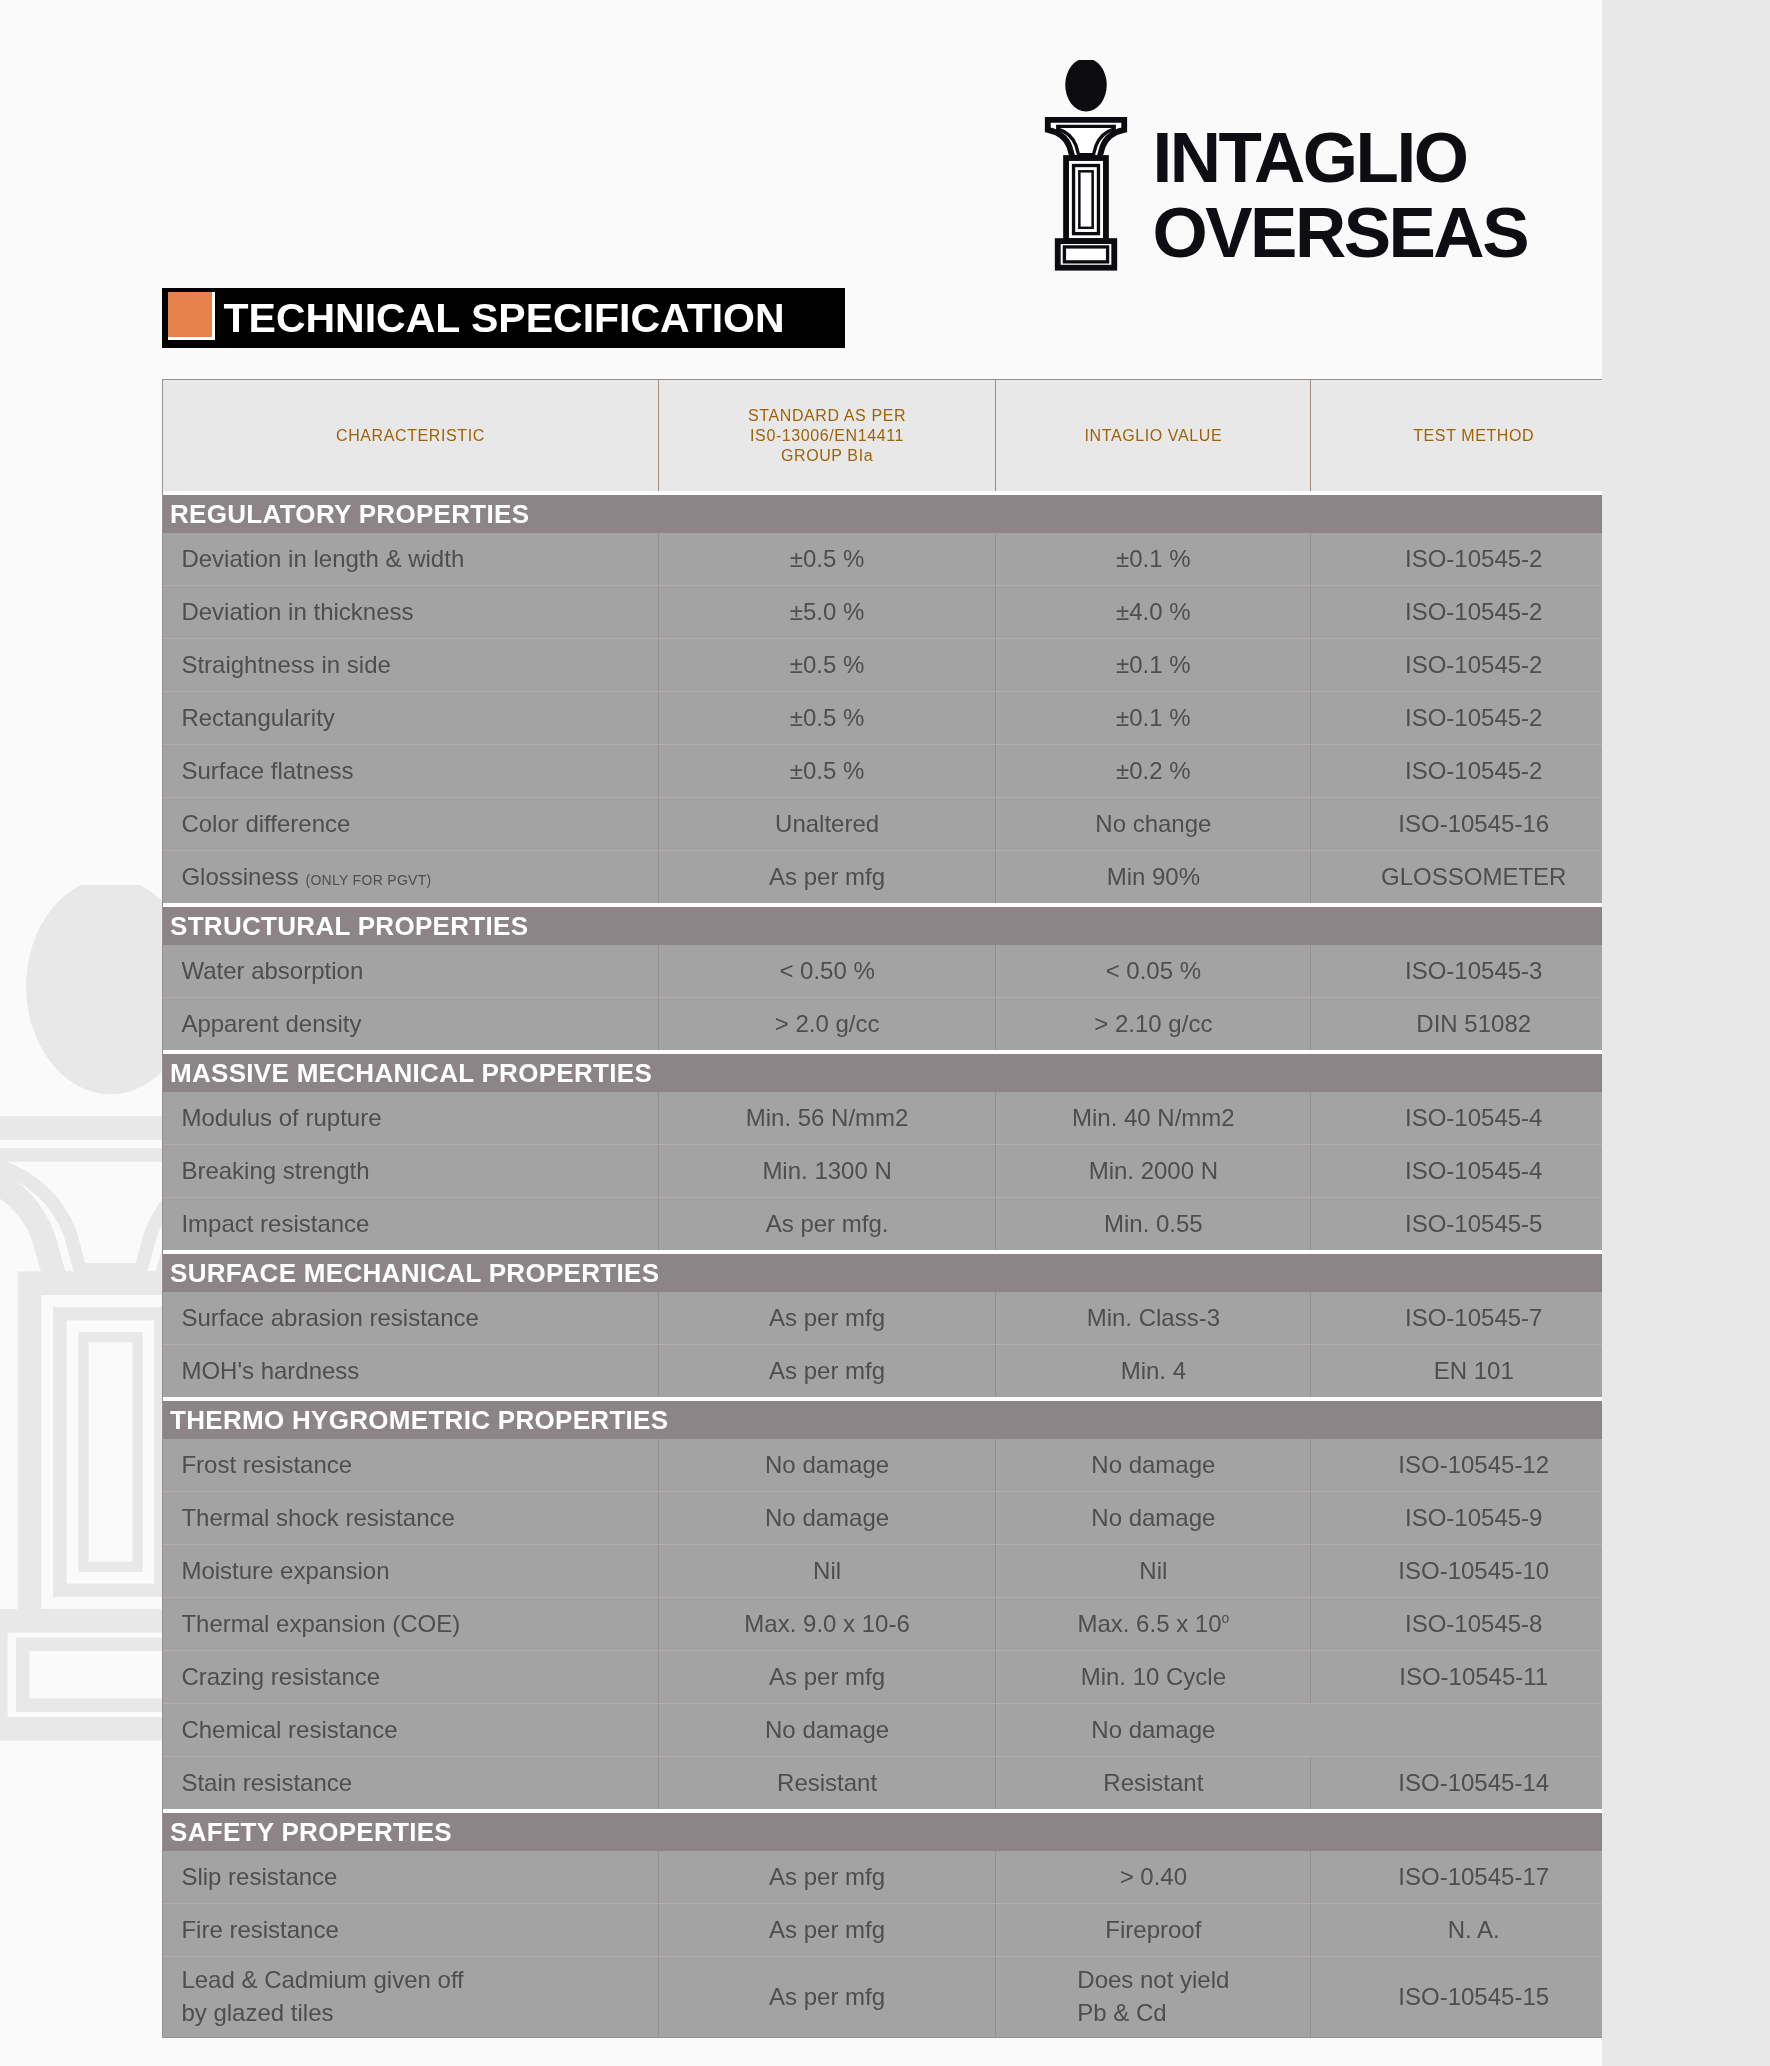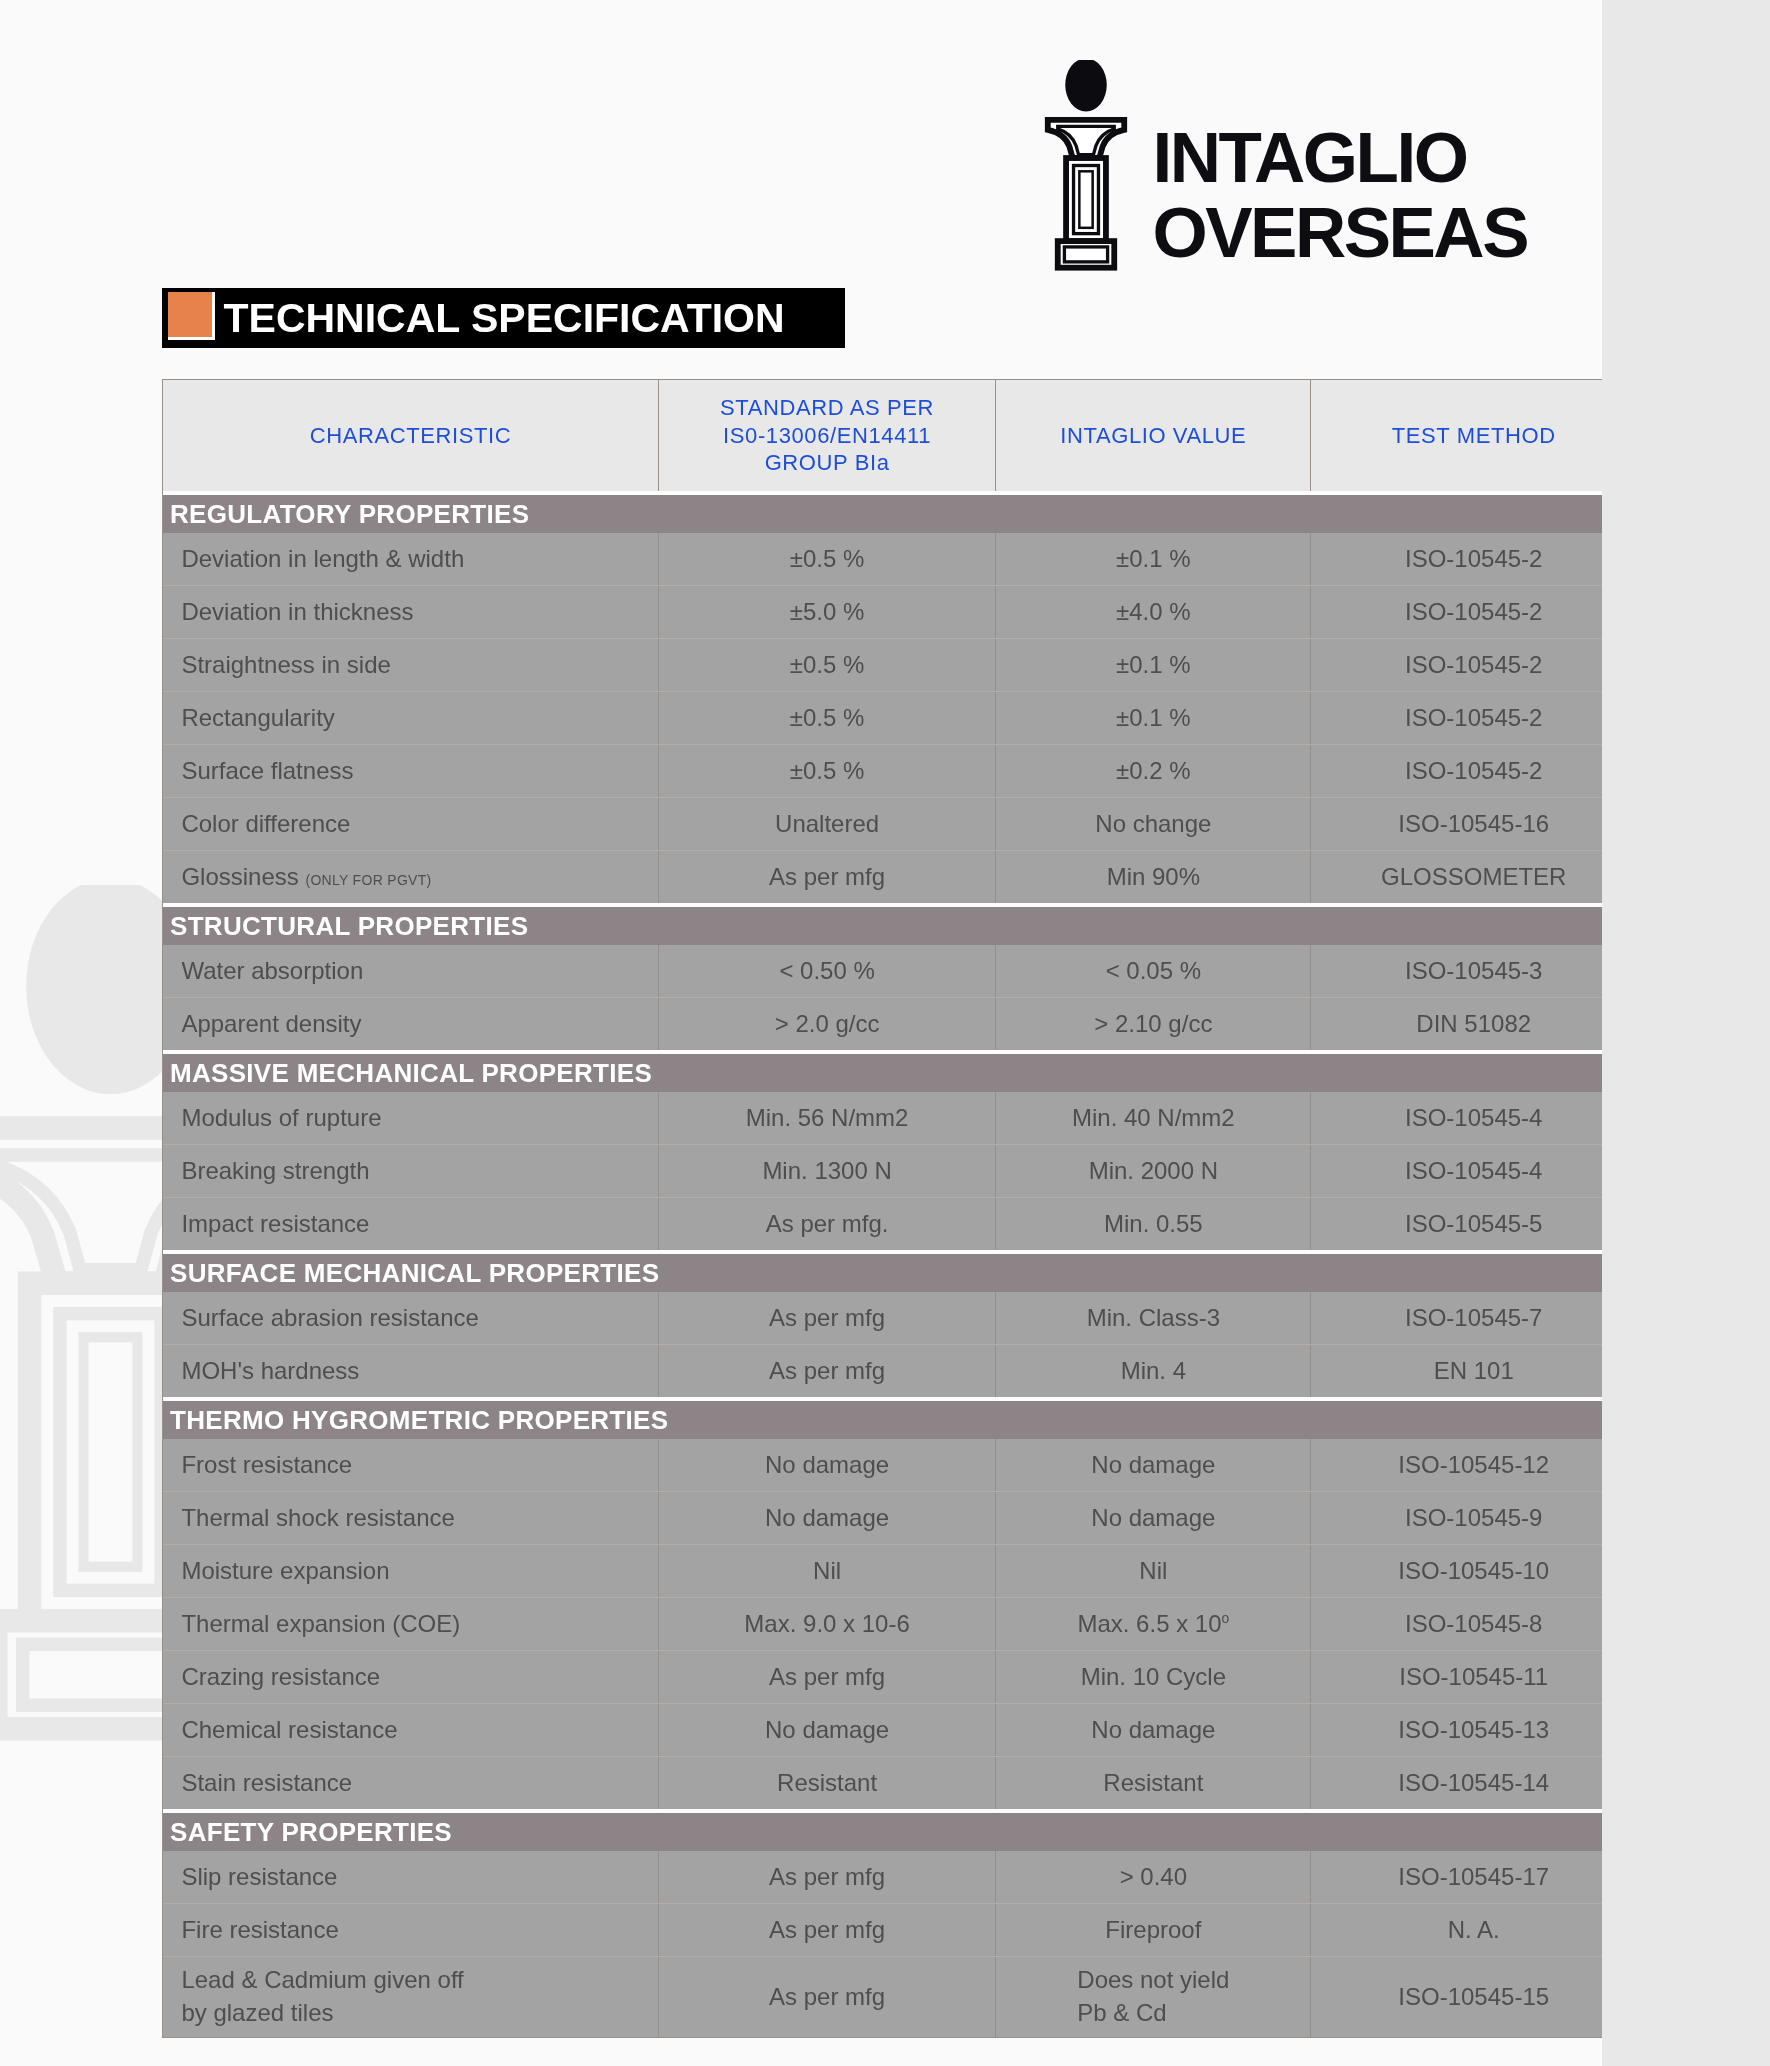--- a/index.html
+++ b/index.html
@@ -31,21 +31,21 @@
 
   
   .spec-table {
     position:absolute; left:162px; top:379px; width:1475px;
     border:1.8px solid #97908a; background:#fdfdfd; box-sizing:border-box;
   }
   .grid-row { display:grid; grid-template-columns:33.6% 22.9% 21.4% 22.1%; }
   .header-row { background:#e9e8e8; min-height:111px; }
   .header-cell {
     display:flex; align-items:center; justify-content:center;
-    text-align:center; font-size:22px; color:#1d4ed8; letter-spacing:0.6px;
+    text-align:center; font-size:16px; color:#a16207; letter-spacing:0.6px;
     line-height:1.25; padding:6.1px 4.9px; white-space:pre-line; box-sizing:border-box;
   }
   .header-cell + .header-cell { border-left:1.8px solid #9c9184; }
 
   .section-bar {
     background:#8d8487; border-top:4.9px solid #fdfdfd; min-height:38px;
     display:flex; align-items:center; padding-left:7px;
     color:#fff; font-weight:700; font-size:26px; letter-spacing:0.3px;
   }
 
@@ -388,23 +388,20 @@
       <div class="grid-row data-row">
         <div class="cell characteristic">
           <span class="txt">Chemical resistance</span>
         </div>
         <div class="cell center">
           <span class="txt">No damage</span>
         </div>
         <div class="cell center">
           <span class="txt">No damage</span>
         </div>
-        <div class="cell center">
-          <span class="txt">ISO-10545-13</span>
-        </div>
       </div>
       <div class="grid-row data-row">
         <div class="cell characteristic">
           <span class="txt">Stain resistance</span>
         </div>
         <div class="cell center">
           <span class="txt">Resistant</span>
         </div>
         <div class="cell center">
           <span class="txt">Resistant</span>

